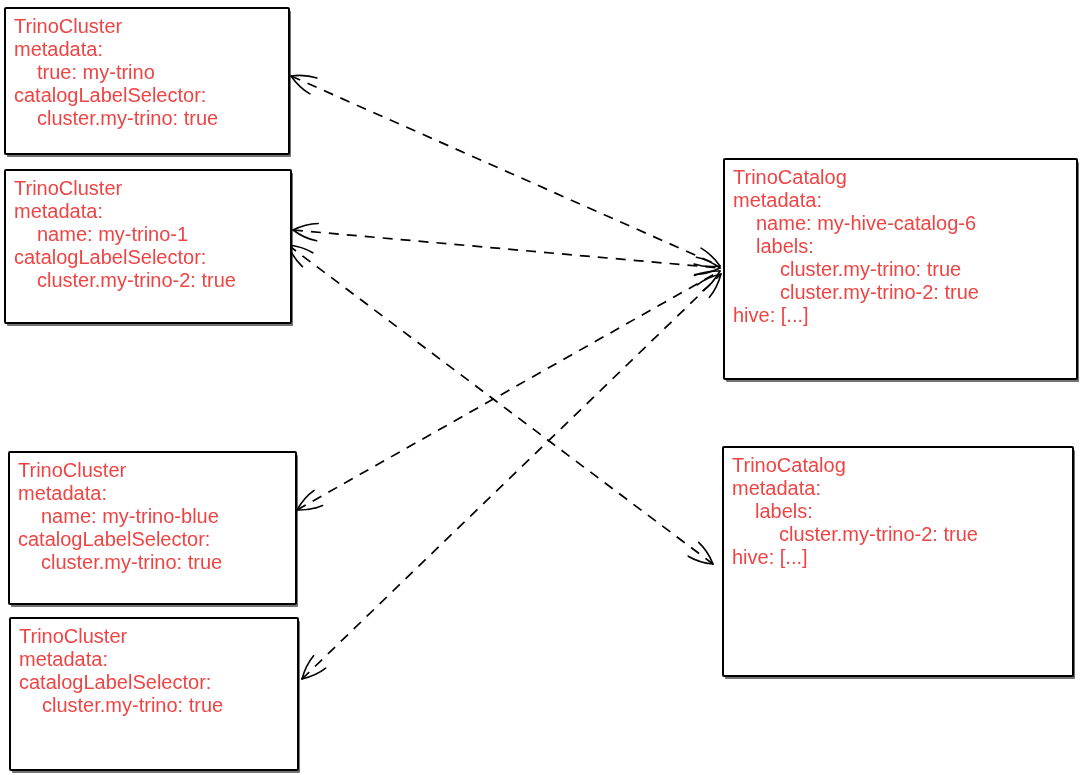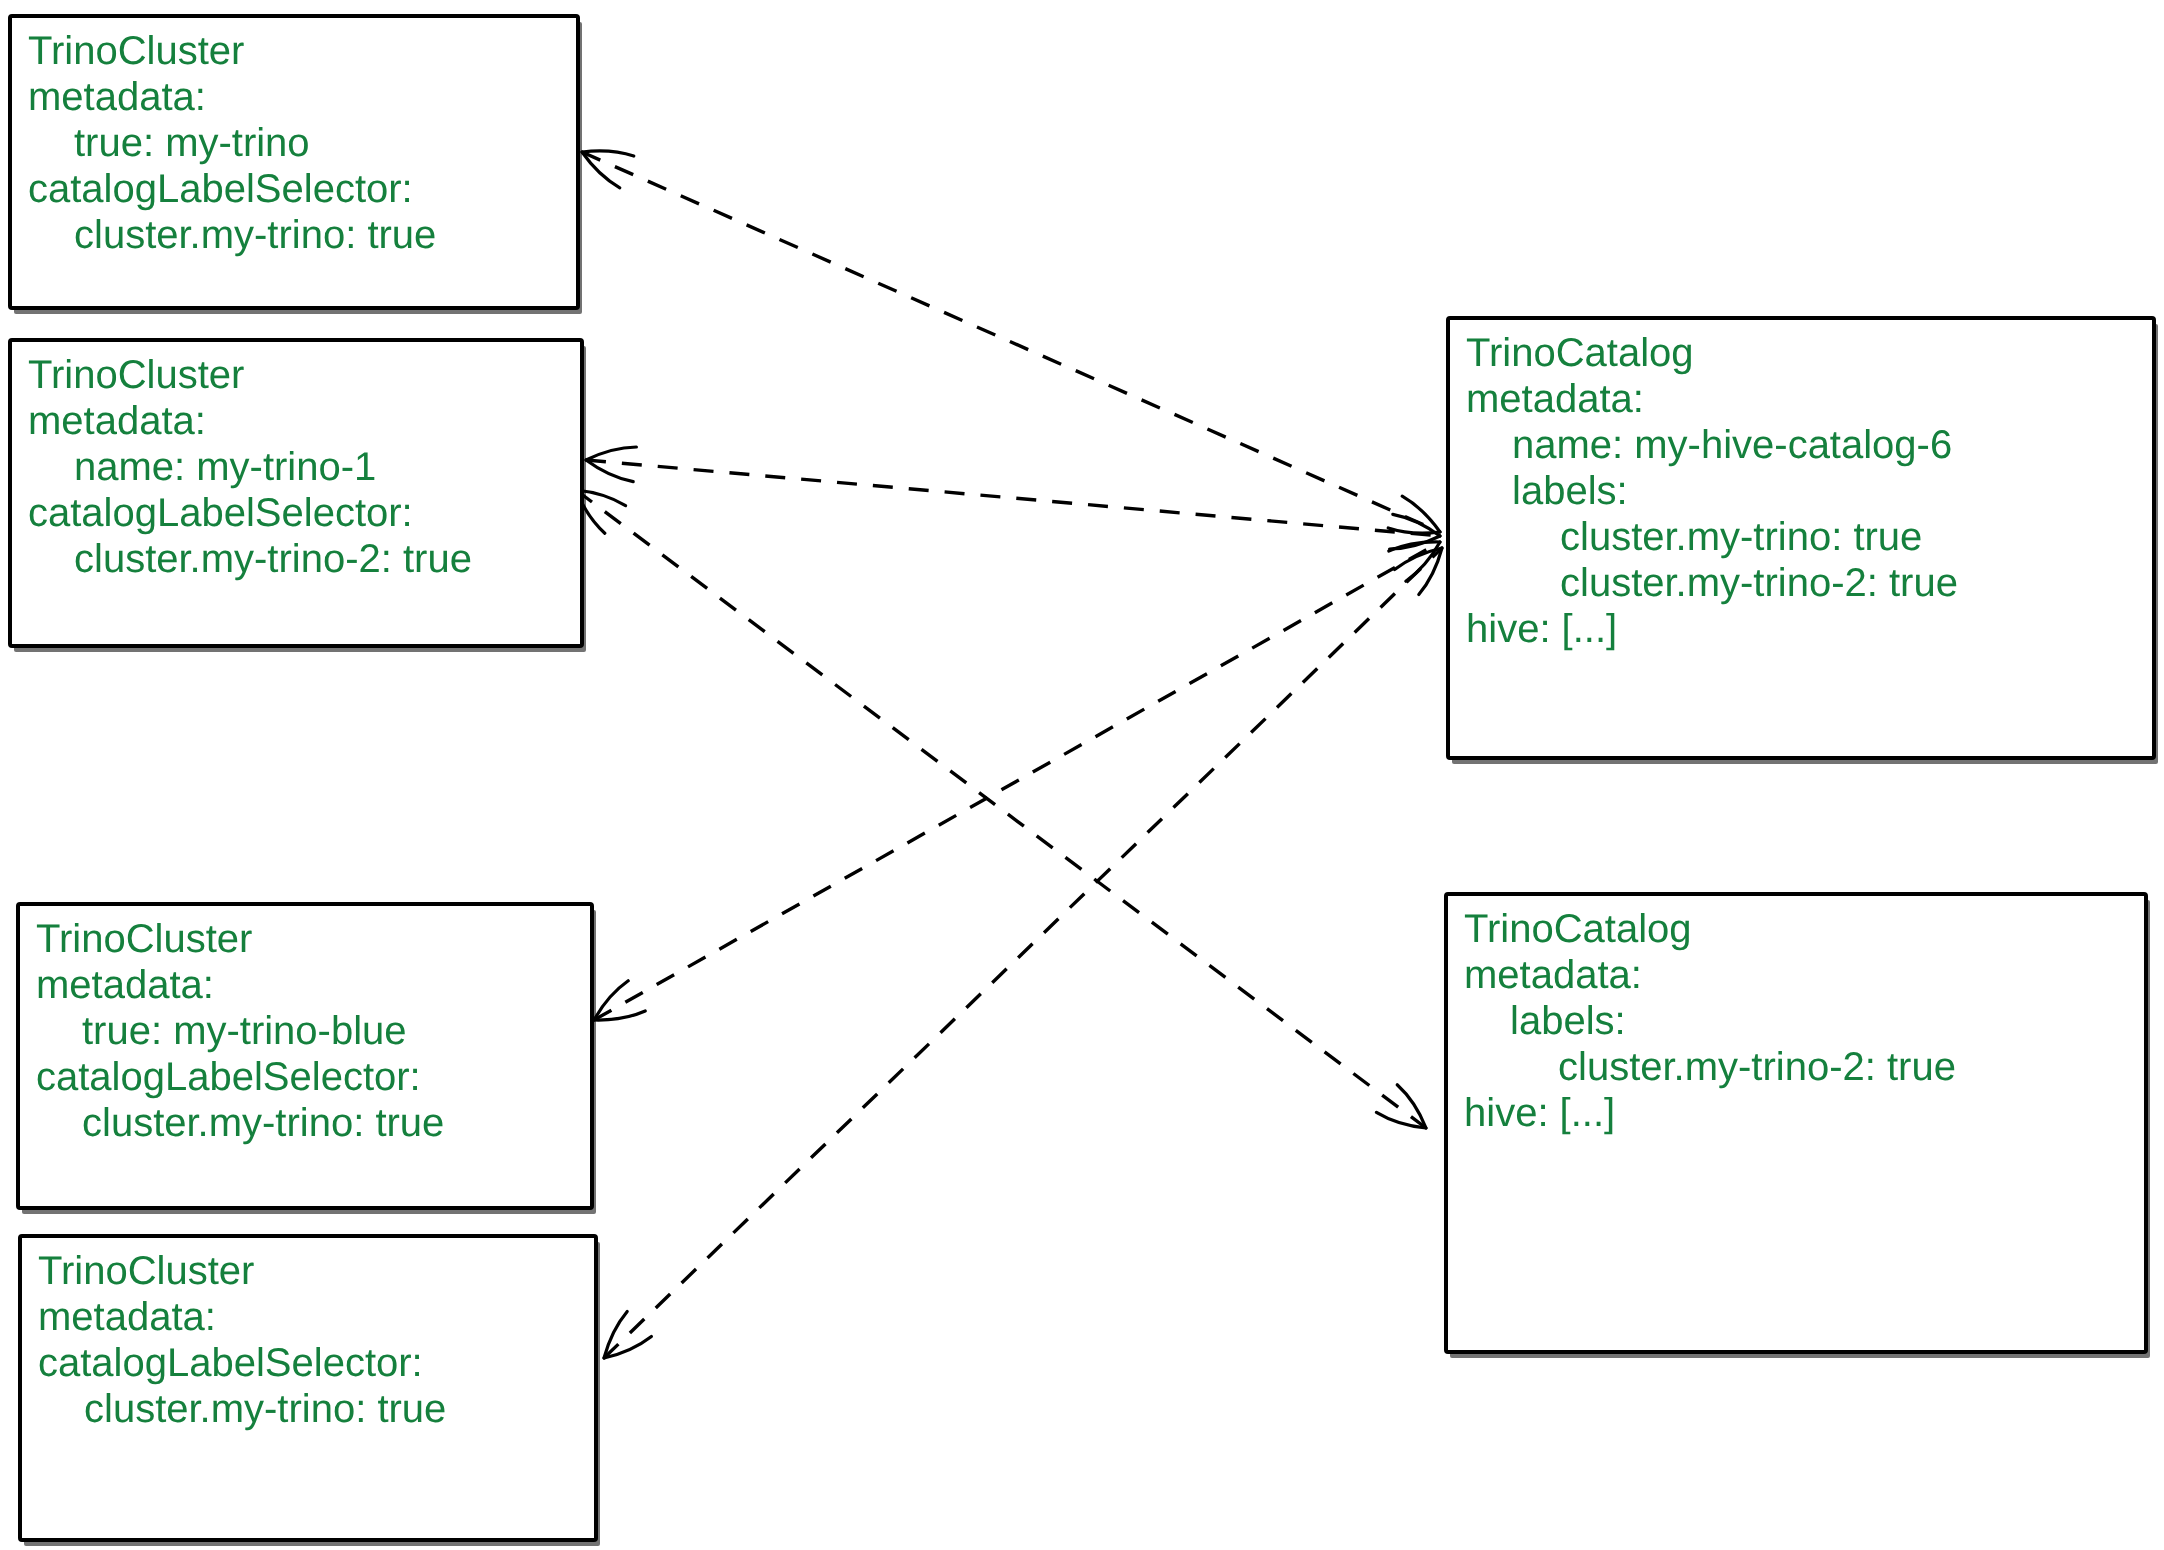--- a/index.html
+++ b/index.html
@@ -3,21 +3,21 @@
 <meta charset="utf-8">
 <title>Diagram</title>
 <style>
   html, body { margin: 0; padding: 0; background: #ffffff; }
   .canvas {
     position: relative;
     width: 1082px;
     height: 775px;
     background: #ffffff;
     font-family: "Liberation Sans", "DejaVu Sans", sans-serif;
-    color: #15803d;
+    color: #ef4444;
     overflow: hidden;
   }
   #arrows {
     position: absolute;
     left: 0; top: 0;
     width: 1082px; height: 775px;
     pointer-events: none;
   }
   .node {
     position: absolute;
@@ -82,21 +82,21 @@
       <div class="ln i0">TrinoCluster</div>
       <div class="ln i0">metadata:</div>
       <div class="ln i1">name: my-trino-1</div>
       <div class="ln i0">catalogLabelSelector:</div>
       <div class="ln i1">cluster.my-trino-2: true</div>
     </div>
 
   <div class="node" style="left:8px;  top:451px; width:289px; height:154px;">
       <div class="ln i0">TrinoCluster</div>
       <div class="ln i0">metadata:</div>
-      <div class="ln i1">true: my-trino-blue</div>
+      <div class="ln i1">name: my-trino-blue</div>
       <div class="ln i0">catalogLabelSelector:</div>
       <div class="ln i1">cluster.my-trino: true</div>
     </div>
 
   <div class="node" style="left:9px;  top:617px; width:290px; height:154px;">
       <div class="ln i0">TrinoCluster</div>
       <div class="ln i0">metadata:</div>
       <div class="ln i0">catalogLabelSelector:</div>
       <div class="ln i1">cluster.my-trino: true</div>
     </div>

